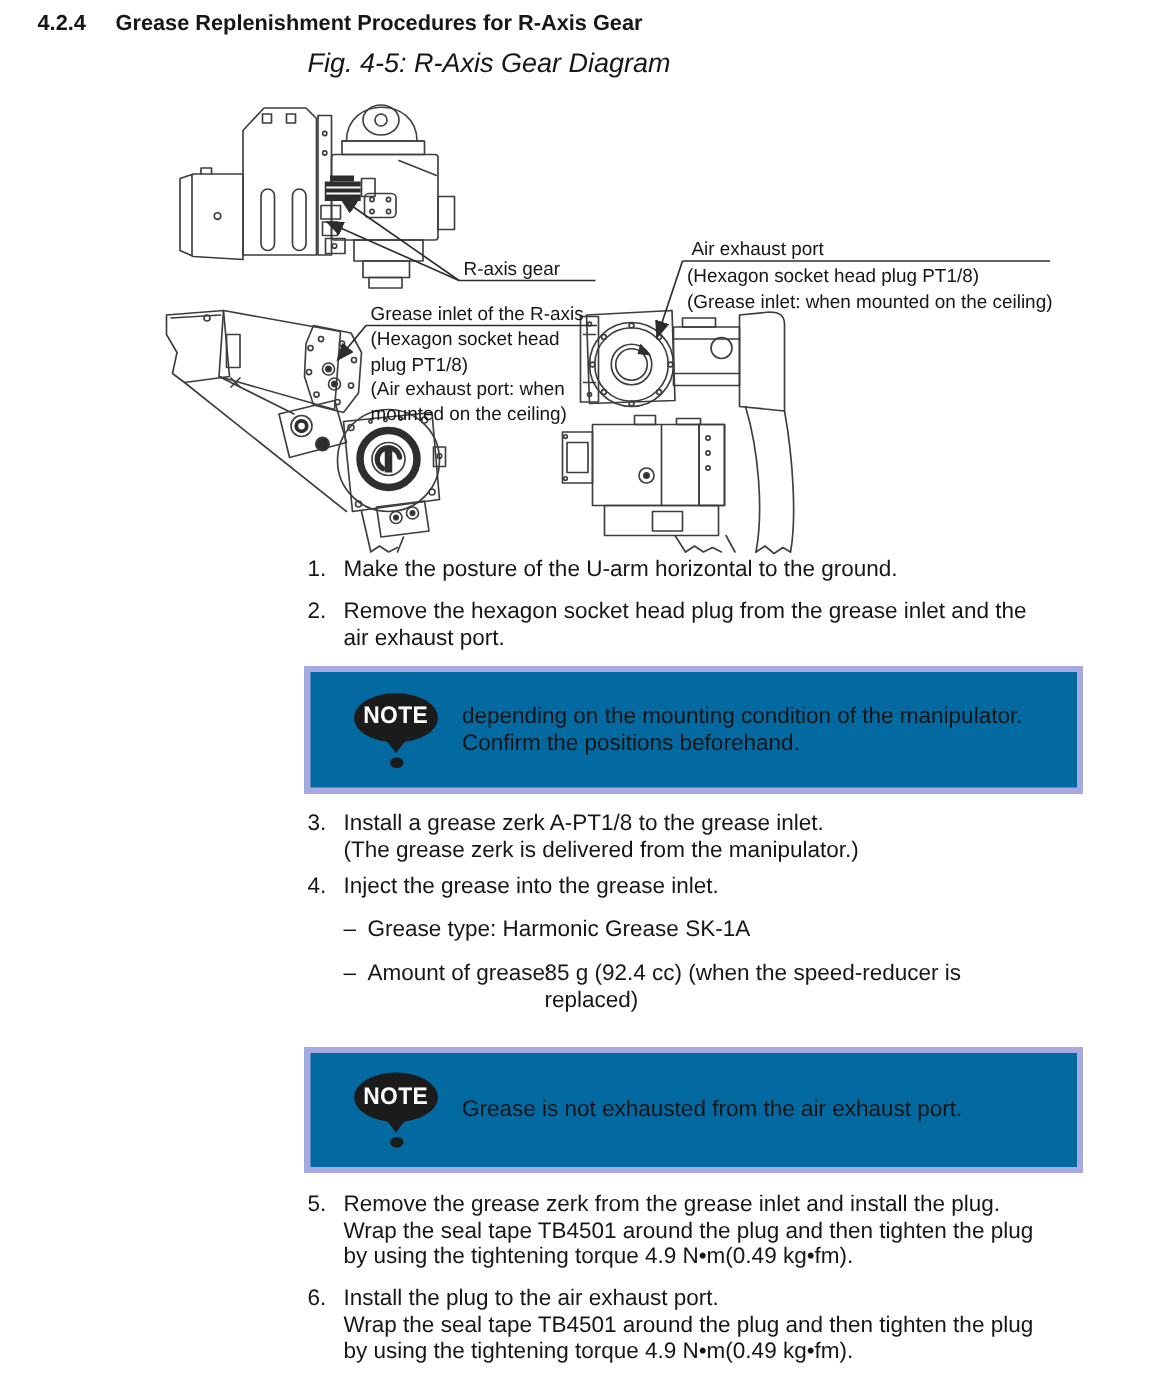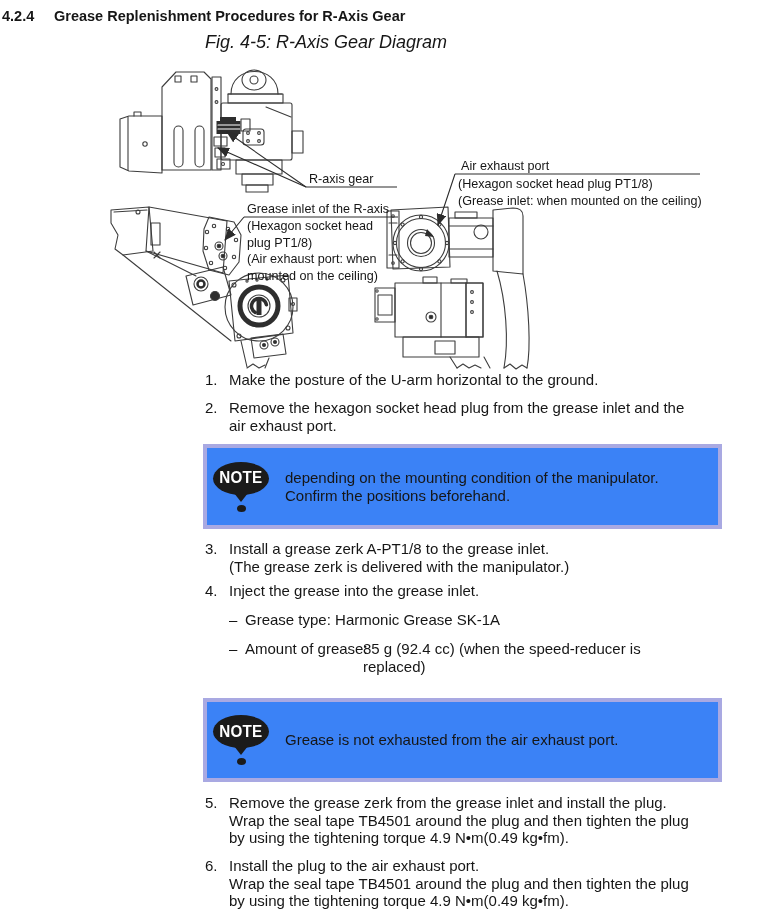--- a/index.html
+++ b/index.html
@@ -2,39 +2,39 @@
 <html><head>
 <meta charset="utf-8">
 <style>
   html,body{margin:0;padding:0;}
   body{
     width:772px;height:920px;position:relative;background:#ffffff;
     font-family:"Liberation Sans", sans-serif;color:#161616;overflow:hidden;
     -webkit-font-smoothing:antialiased;
   }
   
-  .hdr{position:absolute;top:8px;left:2px;font-size:14.5px;font-weight:bold;white-space:nowrap;}
+  .hdr{position:absolute;top:8px;left:25px;font-size:14.5px;font-weight:bold;white-space:nowrap;}
   .hdr .num{display:inline-block;width:52px;}
   .figcap{position:absolute;top:32px;left:205px;font-size:18px;font-style:italic;}
   
   .diagram{position:absolute;top:55px;left:0;}
   .dlabel{font-size:12.6px;fill:#161616;}
   
   .step{position:absolute;left:205px;width:540px;font-size:15px;line-height:17.6px;}
   .step .num{position:absolute;left:0;top:0;}
   .step .lines{margin-left:24px;}
   .sub{position:absolute;left:229px;width:516px;font-size:15px;line-height:17.6px;}
   .sub .dash{position:absolute;left:0;top:0;}
   .sub .stext{margin-left:16px;}
   .sub .amountwrap{position:relative;margin-left:16px;}
   .sub .acol{position:absolute;left:118px;top:0;width:360px;}
   
   .note{
     position:absolute;left:203px;width:519px;box-sizing:border-box;
-    border:4px solid #a9a9e2;background:#3b82f6;display:flex;align-items:center;
+    border:4px solid #a9a9e2;background:#0369a1;display:flex;align-items:center;padding-left:23px;
   }
   .note1{top:444px;height:85px;}
   .note2{top:698px;height:84px;}
   .nicon{width:56px;margin-left:6px;flex:0 0 auto;display:flex;flex-direction:column;align-items:center;}
   .bubble{
     width:56px;height:33px;background:#1b1b1b;border-radius:50%;
     color:#fff;display:flex;align-items:center;justify-content:center;
     font-weight:bold;font-size:16px;
   }
   .bubble span{display:inline-block;transform:scaleX(.95);letter-spacing:.3px;}
@@ -265,21 +265,21 @@
   <div class="ntext">
     <div>depending on the mounting condition of the manipulator.</div>
     <div>Confirm the positions beforehand.</div>
   </div>
 </div>
 
 <div class="step" style="top:540px">
   <span class="num">3.</span>
   <div class="lines">
     <div>Install a grease zerk A-PT1/8 to the grease inlet.</div>
-    <div>(The grease zerk is delivered with the manipulator.)</div>
+    <div>(The grease zerk is delivered from the manipulator.)</div>
   </div>
 </div>
 
 <div class="step" style="top:582px">
   <span class="num">4.</span>
   <div class="lines">
       <div>Inject the grease into the grease inlet.</div>
     </div>
 </div>
 

